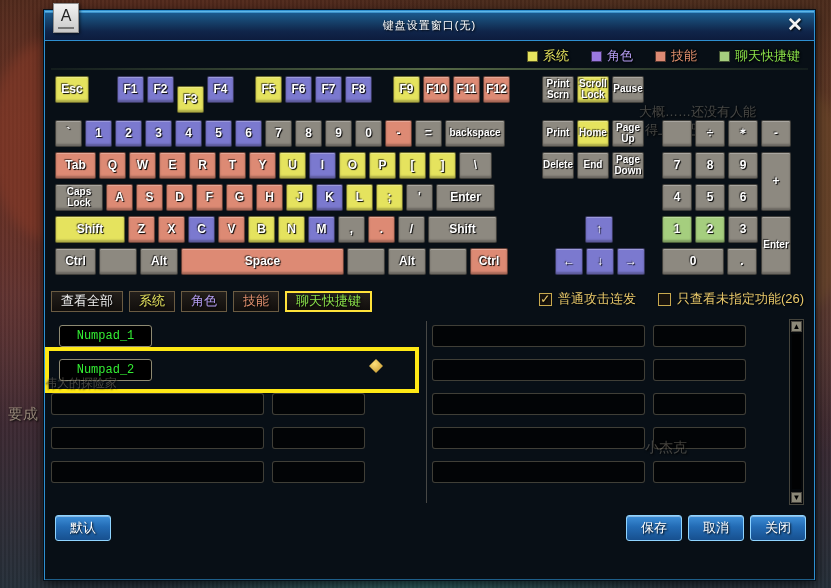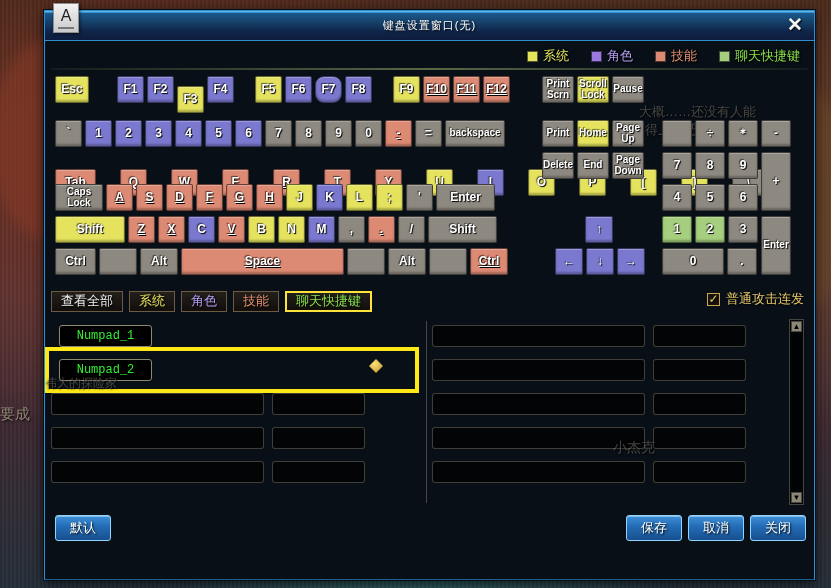--- a/index.html
+++ b/index.html
@@ -86,21 +86,21 @@
     position:relative;
     box-shadow: inset 0 1px 0 rgba(255,255,255,.25), inset 0 -2px 2px rgba(0,0,0,.25);
     cursor:pointer;
     line-height:1.05;
     text-align:center;
   }
   .key.two{font-size:10px;flex-direction:column;justify-content:center;}
   .key.gap{visibility:hidden;border:none;box-shadow:none;background:none;}
   .c-sys{background:#e5e35e;color:#fff;}
   .c-role{background:#7b79cf;}
-  .c-skill{background:#dd8a74;text-decoration:underline;}
+  .c-skill{background:#dd8a74;}
   .c-chat{background:#a5ce7e;}
   .c-none{background:#8d8980;}
 
   
   #tabbar{position:relative;margin:8px 0 0 6px;height:24px;display:flex;align-items:center;}
   .tab{
     height:21px; padding:0 9px; margin-right:6px;
     display:flex;align-items:center;justify-content:center;
     font-size:13px; cursor:pointer;
     background:linear-gradient(180deg,rgba(40,34,28,.85),rgba(18,14,11,.9));
@@ -163,21 +163,21 @@
     font-size:13px;pointer-events:none;}
 </style>
 </head>
 <body>
 
 <div id="bg"></div>
 <div class="bgblob" style="left:-10px;top:40px;width:120px;height:200px;background:#8a3b28;"></div>
 <div class="bgblob" style="left:700px;top:80px;width:160px;height:240px;background:#6d4a2a;"></div>
 <div class="bgblob" style="left:300px;top:430px;width:260px;height:150px;background:#1f6b6b;opacity:.35;"></div>
 
-<div class="ghost" style="left:0px;top:405px;font-size:15px;color:rgba(235,220,190,.55);">要成</div>
+<div class="ghost" style="left:0px;top:405px;font-size:15px;color:rgba(235,220,190,.55);padding-left:8px;">要成</div>
 
 <div id="win">
 
   <div id="titlebar">
     <div class="tcap"></div>
     <div id="appicon">
       <span>A</span>
       <span class="uline"></span>
     </div>
     <div id="title">键盘设置窗口(无)</div>
@@ -214,21 +214,21 @@
         <div class="krow" style="top: 0px; left: 0px;">
           <div class="key c-sys" style="width: 34px;">Esc</div>
           <div class="key gap" style="width: 22px;"></div>
           <div class="key c-role" style="width: 27px;">F1</div>
           <div class="key c-role" style="width: 27px;">F2</div>
           <div class="key c-sys" style="width: 27px; margin-top: 10px;">F3</div>
           <div class="key c-role" style="width: 27px;">F4</div>
           <div class="key gap" style="width: 15px;"></div>
           <div class="key c-sys" style="width: 27px;">F5</div>
           <div class="key c-role" style="width: 27px;">F6</div>
-          <div class="key c-role" style="width: 27px; border-radius: 9px;">F7</div>
+          <div class="key c-role" style="width: 27px;">F7</div>
           <div class="key c-role" style="width: 27px;">F8</div>
           <div class="key gap" style="width: 15px;"></div>
           <div class="key c-sys" style="width: 27px;">F9</div>
           <div class="key c-skill" style="width: 27px;">F10</div>
           <div class="key c-skill" style="width: 27px;">F11</div>
           <div class="key c-skill" style="width: 27px;">F12</div>
         </div>
         <div class="krow" style="top: 0px; left: 487px;">
           <div class="key c-none two" style="width: 32px;">
             <span>Print</span>
@@ -265,21 +265,21 @@
             <span>Page</span>
             <span>Up</span>
           </div>
         </div>
         <div class="krow" style="top: 44px; left: 607px;">
           <div class="key c-none" style="width: 30px;"></div>
           <div class="key c-none" style="width: 30px;">÷</div>
           <div class="key c-none" style="width: 30px;">＊</div>
           <div class="key c-none" style="width: 30px;">-</div>
         </div>
-        <div class="krow" style="top: 93px; left: 0px; gap: 21px;">
+        <div class="krow" style="top: 76px; left: 0px;">
           <div class="key c-skill" style="width: 41px;">Tab</div>
           <div class="key c-skill" style="width: 27px;">Q</div>
           <div class="key c-skill" style="width: 27px;">W</div>
           <div class="key c-skill" style="width: 27px;">E</div>
           <div class="key c-skill" style="width: 27px;">R</div>
           <div class="key c-skill" style="width: 27px;">T</div>
           <div class="key c-skill" style="width: 27px;">Y</div>
           <div class="key c-sys" style="width: 27px;">U</div>
           <div class="key c-role" style="width: 27px;">I</div>
           <div class="key c-sys" style="width: 27px;">O</div>
@@ -375,20 +375,24 @@
           <div class="tab" style="color: rgb(229, 227, 94);">系统</div>
           <div class="tab" style="color: rgb(179, 156, 240);">角色</div>
           <div class="tab" style="color: rgb(224, 144, 110);">技能</div>
           <div class="tab sel" style="color: rgb(138, 224, 74);">聊天快捷键</div>
         </div>
       <div id="checks">
           <div class="chk">
             <span class="cbox">✓</span>
             <span>普通攻击连发</span>
           </div>
+          <div class="chk">
+            <span class="cbox"></span>
+            <span>只查看未指定功能(26)</span>
+          </div>
         </div>
     </div>
 
     <div id="listwrap">
       <div class="divider"></div>
       <div class="col left" id="col-left">
           <div class="lrow">
             <div class="keybox">Numpad_1</div>
           </div>
           <div class="lrow">
@@ -426,21 +430,21 @@
             <div class="namebox empty"></div>
             <div class="keybox empty"></div>
           </div>
           <div class="lrow">
             <div class="namebox empty"></div>
             <div class="keybox empty"></div>
           </div>
         </div>
 
       <div class="ghost" style="left:-6px;top:56px;font-size:12px;">伟大的探险家</div>
-      <div class="ghost" style="left:562px;top:120px;font-size:14px;text-align:right;">小杰克</div>
+      <div class="ghost" style="left:594px;top:120px;font-size:14px;text-align:right;">小杰克</div>
 
       <div id="sbar">
         <div class="sarrow" id="sup">▲</div>
         <div id="sthumb"></div>
         <div class="sarrow" id="sdn">▼</div>
       </div>
     </div>
 
     <div id="footer">
       <div class="btn" id="b-default">默认</div>

